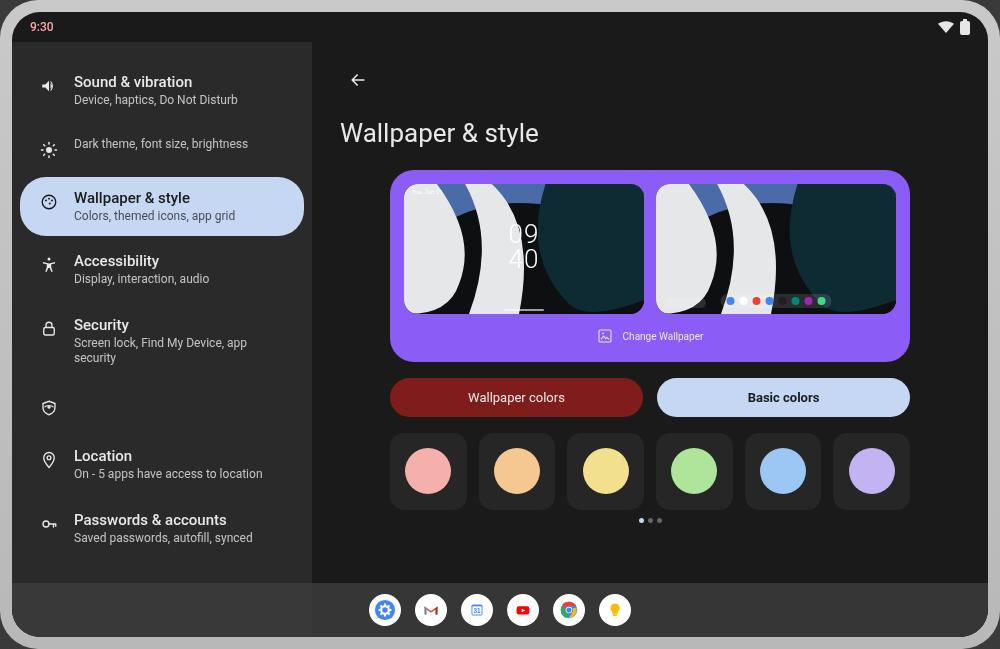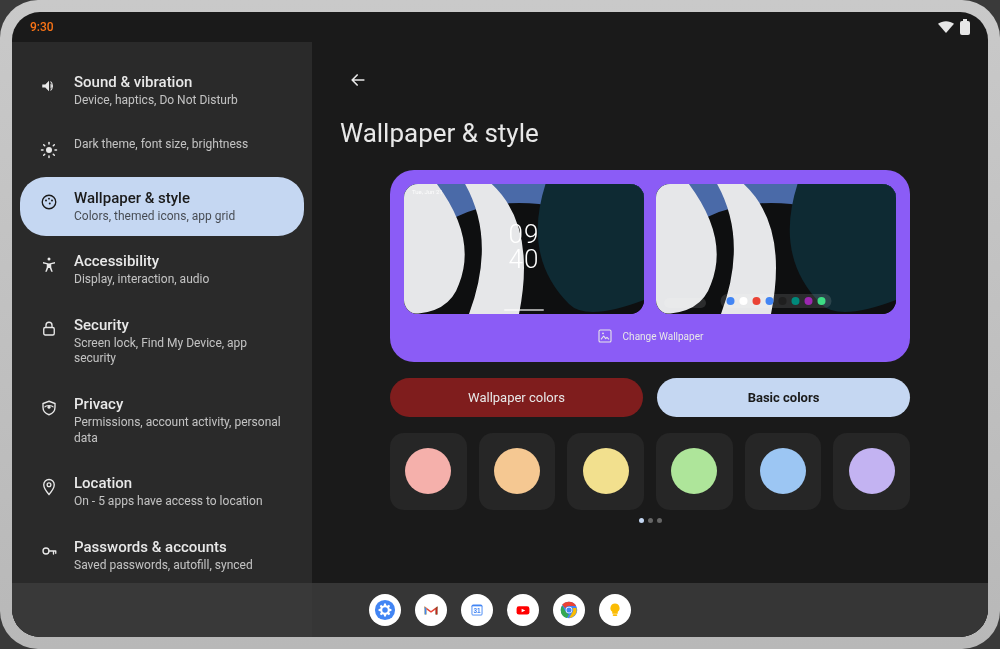--- a/index.html
+++ b/index.html
@@ -18,21 +18,21 @@
     overflow: hidden;
     position: relative;
     display: flex;
     flex-direction: column;
   }
   
   .status-bar {
     height: 30px;
     display: flex; align-items: center;
     padding: 0 18px;
-    color: #f97316;
+    color: #fca5a5;
     font-size: 12px;
     font-weight: 500;
   }
   .status-bar .spacer { flex: 1; }
   .status-icons { display:flex; align-items:center; gap:6px; }
   .wifi-icon, .battery-icon { display:inline-flex; }
   
   .content-row { flex:1; display:flex; min-height:0; }
   .sidebar {
     width: 300px;
@@ -278,24 +278,20 @@
               <span class="sub">Screen lock, Find My Device, app security</span>
             </span>
           </div>
           <div class="sidebar-item">
             <span class="icon-slot">
               <svg width="18" height="18" viewBox="0 0 24 24">
                 <path d="M12 3l8 3v5c0 5-3.5 8.5-8 10-4.5-1.5-8-5-8-10V6l8-3z" fill="none" stroke="currentColor" stroke-width="1.8"></path>
                 <circle cx="12" cy="11" r="2" fill="currentColor"></circle>
                 <path d="M6 11c2-3 10-3 12 0" fill="none" stroke="currentColor" stroke-width="1.5"></path>
               </svg>
-            </span>
-            <span class="text-slot">
-              <span class="label">Privacy</span>
-              <span class="sub">Permissions, account activity, personal data</span>
             </span>
           </div>
           <div class="sidebar-item">
             <span class="icon-slot">
               <svg width="18" height="18" viewBox="0 0 24 24">
                 <path d="M12 2a7 7 0 0 0-7 7c0 5 7 13 7 13s7-8 7-13a7 7 0 0 0-7-7z" fill="none" stroke="currentColor" stroke-width="1.8"></path>
                 <circle cx="12" cy="9" r="2.5" fill="none" stroke="currentColor" stroke-width="1.8"></circle>
               </svg>
             </span>
             <span class="text-slot">

